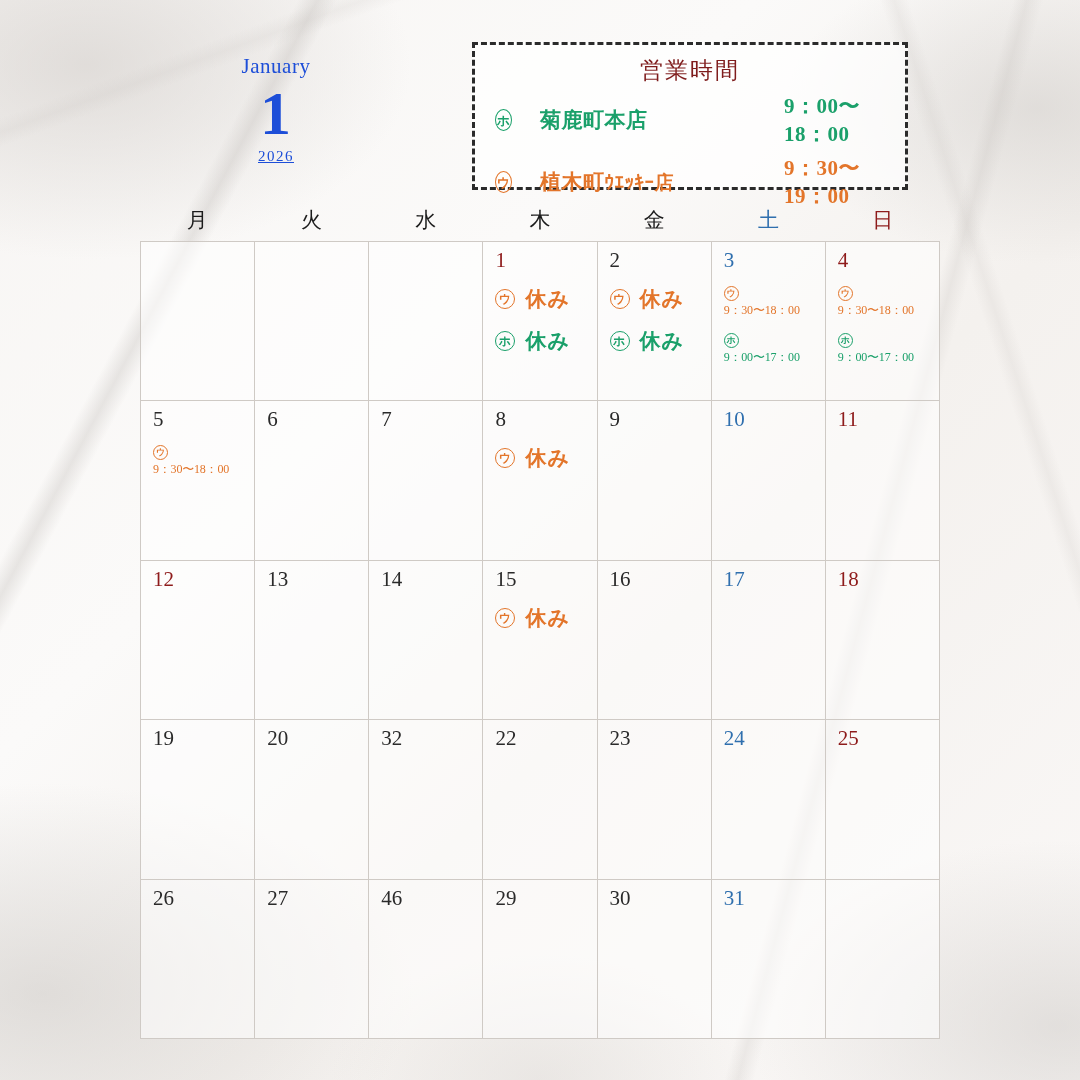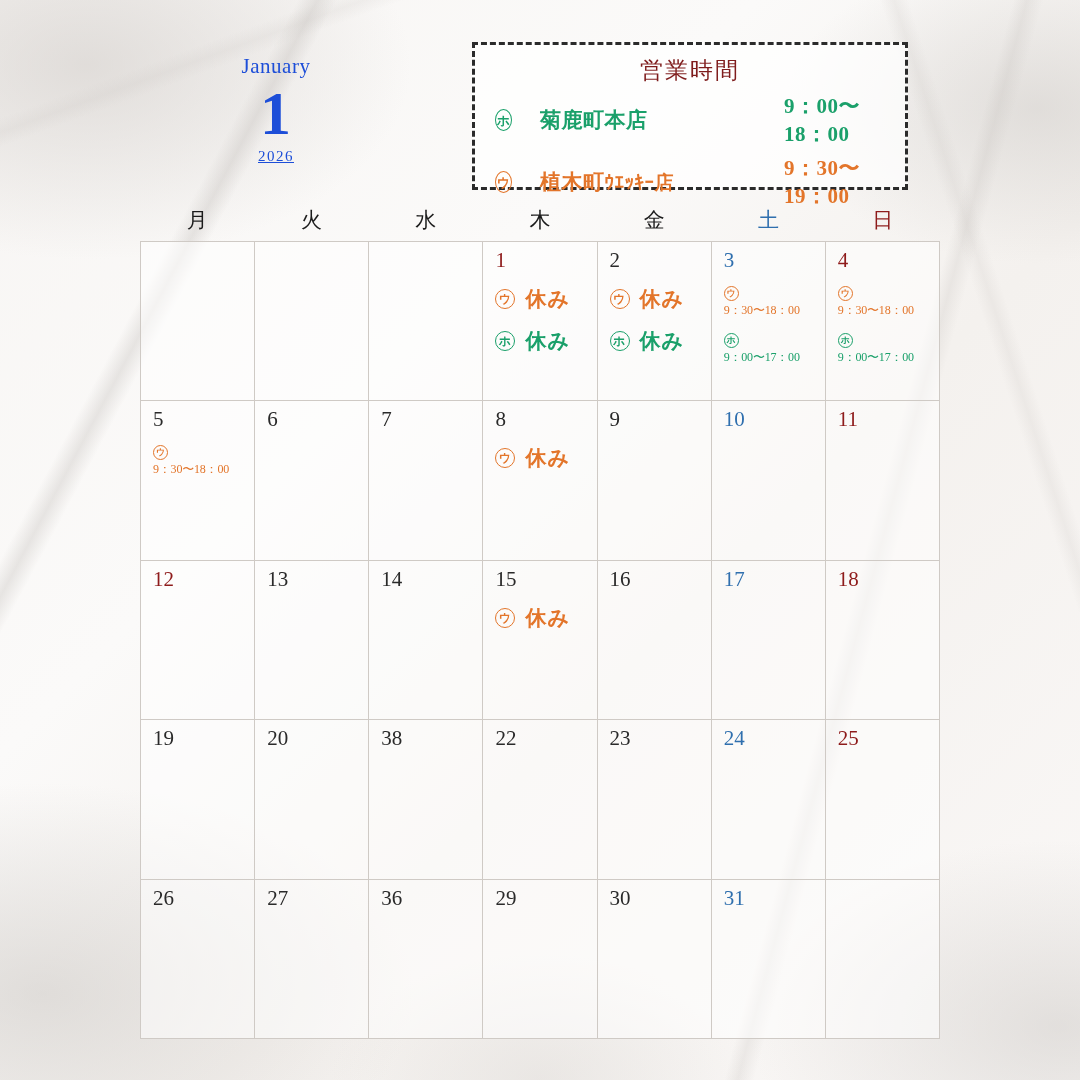--- a/index.html
+++ b/index.html
@@ -323,42 +323,42 @@
       <div class="cell">
         <div class="daynum d-sun">18</div>
       </div>
       <div class="cell">
         <div class="daynum">19</div>
       </div>
       <div class="cell">
         <div class="daynum">20</div>
       </div>
       <div class="cell">
-        <div class="daynum">38</div>
+        <div class="daynum">32</div>
       </div>
       <div class="cell">
         <div class="daynum">22</div>
       </div>
       <div class="cell">
         <div class="daynum">23</div>
       </div>
       <div class="cell">
         <div class="daynum d-sat">24</div>
       </div>
       <div class="cell">
         <div class="daynum d-sun">25</div>
       </div>
       <div class="cell">
         <div class="daynum">26</div>
       </div>
       <div class="cell">
         <div class="daynum">27</div>
       </div>
       <div class="cell">
-        <div class="daynum">36</div>
+        <div class="daynum">46</div>
       </div>
       <div class="cell">
         <div class="daynum">29</div>
       </div>
       <div class="cell">
         <div class="daynum">30</div>
       </div>
       <div class="cell">
         <div class="daynum d-sat">31</div>
       </div>

